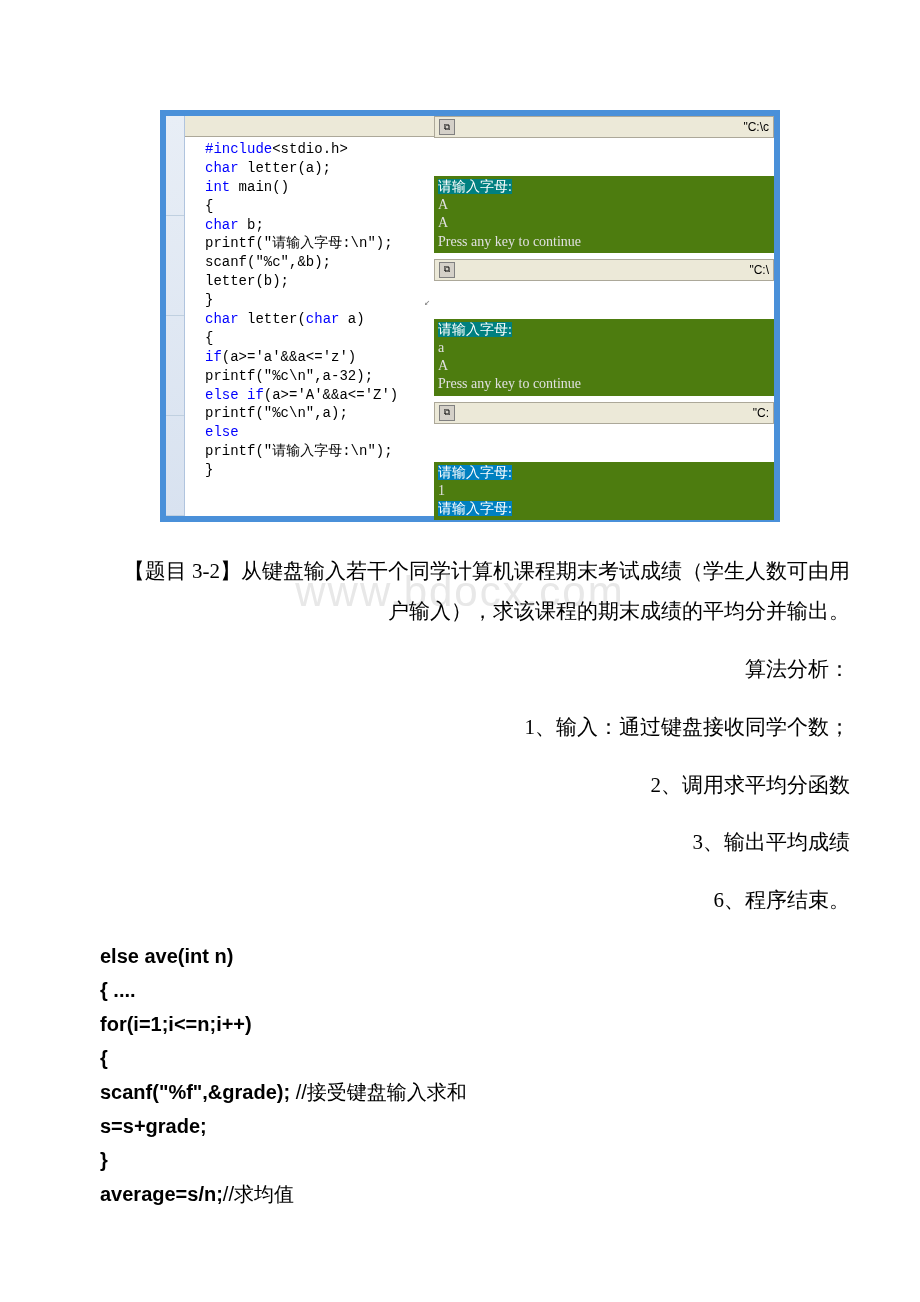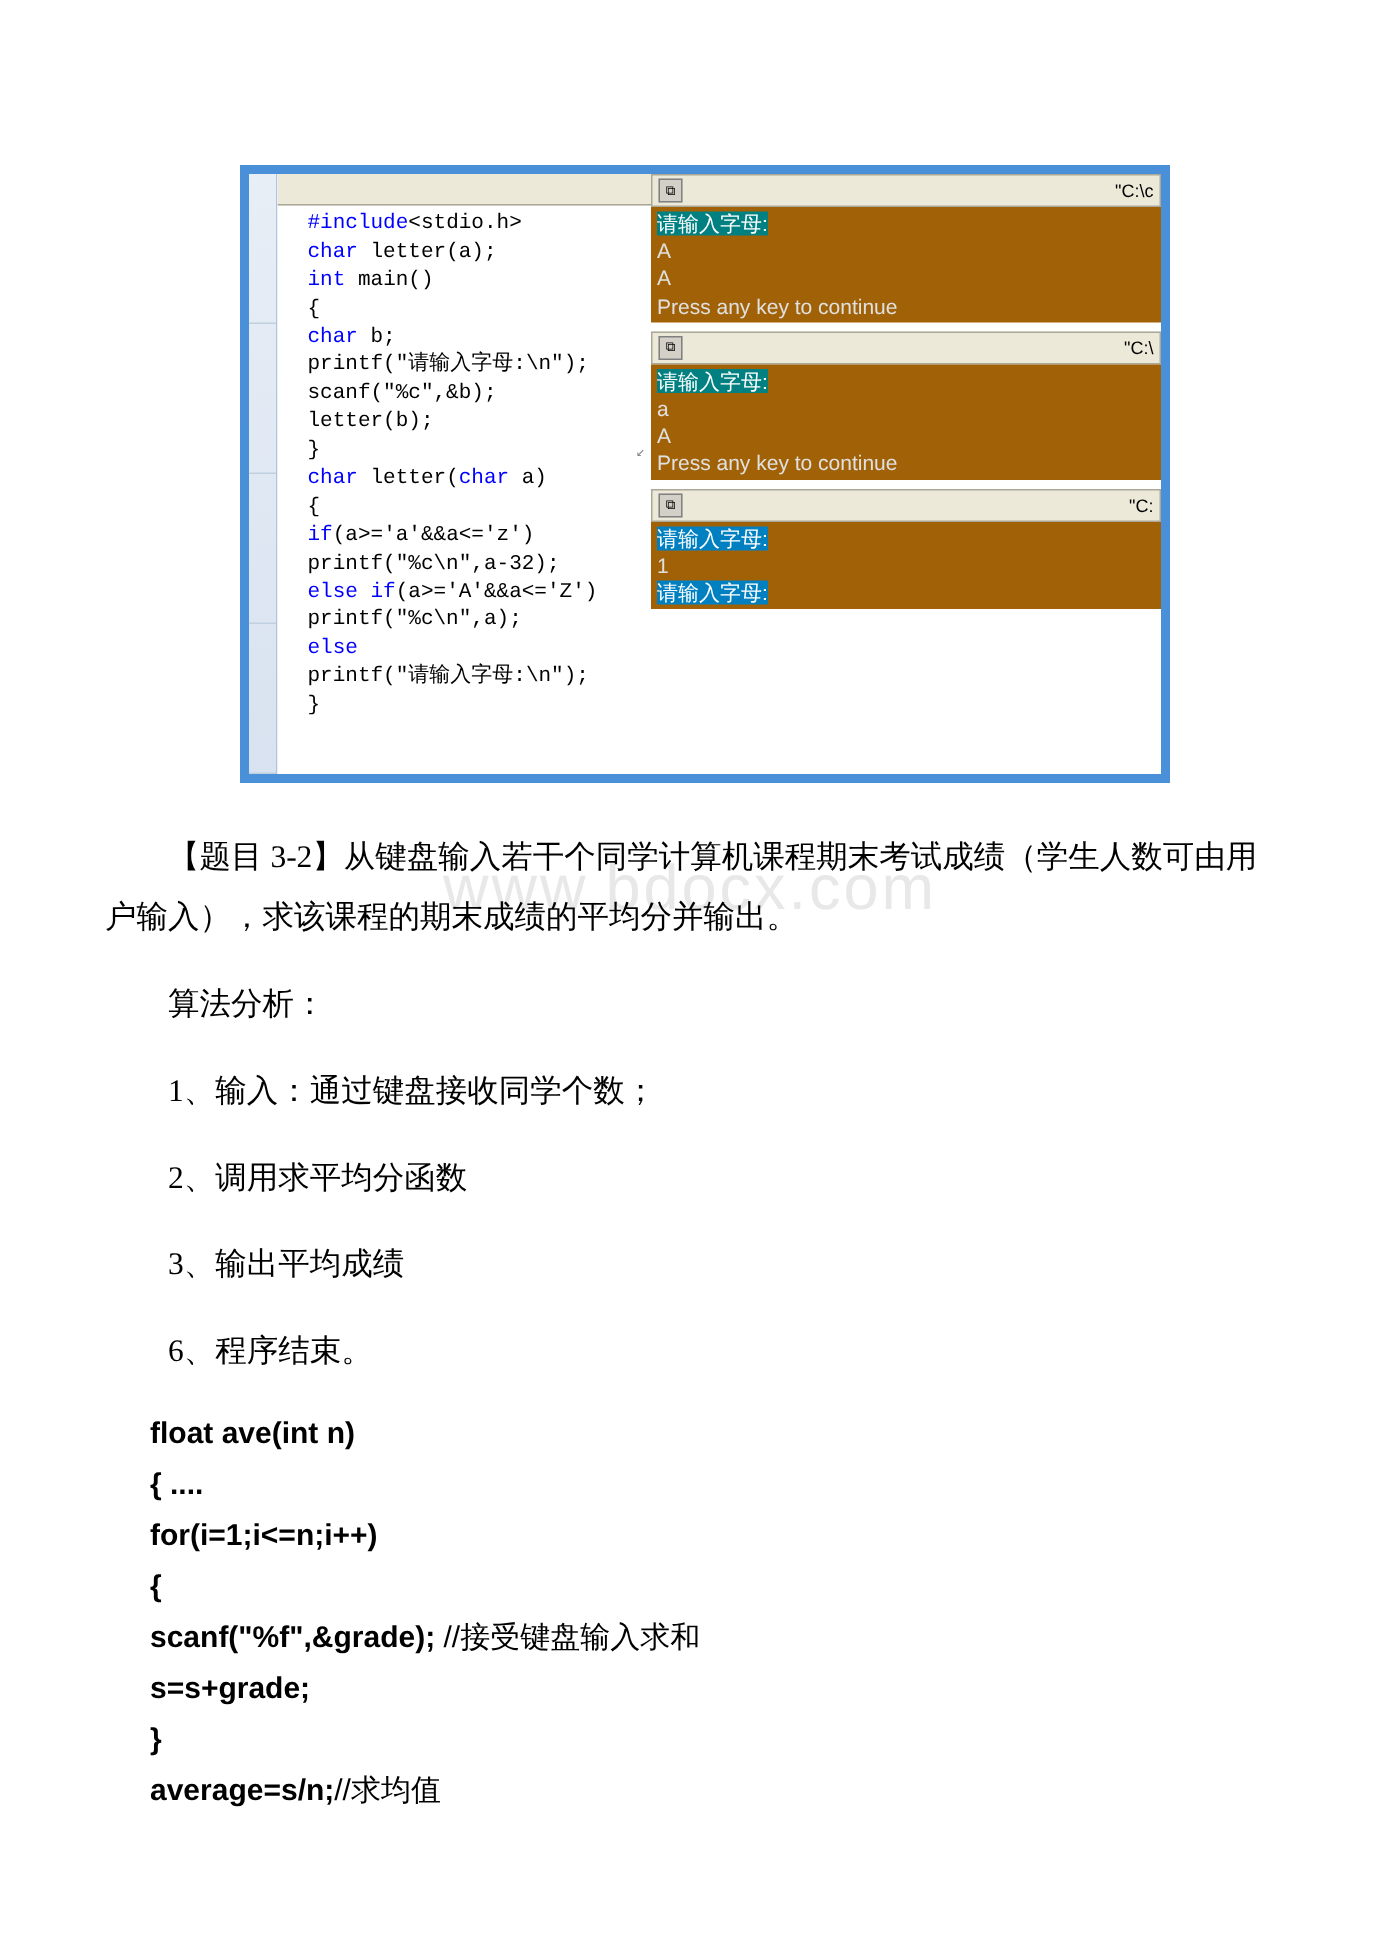--- a/index.html
+++ b/index.html
@@ -66,37 +66,38 @@
     font-size:12px;
     padding:0 4px;
     font-family:"Tahoma",sans-serif;
   }
   .console-title .cicon{
     width:14px;height:14px;background:#d4d0c8;border:1px solid #808080;margin-right:4px;
     display:inline-flex;align-items:center;justify-content:center;font-size:9px;
   }
   .console-title .path{margin-left:auto;}
   .console-body{
-    background:#a16207;
+    background:#4d7c0f;
     color:#e0e0e0;
-    font-family:Liberation Sans, sans-serif;
+    font-family:Liberation Serif, serif;
     font-size:14px;
     padding:2px 4px;
     line-height:1.3;
     white-space:pre;
+    margin-top:38px;
   }
   .console-body .hl{background:#008080;color:#fff;}
   .console-body .hl2{background:#0080c0;color:#fff;}
   .body-text{
     font-size:21px;
     line-height:1.9;
     color:#000;
     margin:18px 0;
   }
-  .body-text.indent{text-indent:2em;}
+  .body-text.indent{text-indent:2em;text-align:right;}
   .watermark{
     position:relative;
   }
   .watermark::after{
     content:attr(data-wm);
     position:absolute;
     left:50%;top:50%;
     transform:translate(-50%,-50%);
     font-size:42px;
     color:#e8e8e8;
@@ -164,21 +165,21 @@
     <p class="body-text indent">【题目 3-2】从键盘输入若干个同学计算机课程期末考试成绩（学生人数可由用户输入），求该课程的期末成绩的平均分并输出。</p>
   </div>
 
   <p class="body-text indent">算法分析：</p>
   <p class="body-text indent">1、输入：通过键盘接收同学个数；</p>
   <p class="body-text indent">2、调用求平均分函数</p>
   <p class="body-text indent">3、输出平均成绩</p>
   <p class="body-text indent">6、程序结束。</p>
 
   <div class="code-snippet">
-    <div>float  ave(int  n)</div>
+    <div>else  ave(int  n)</div>
     <div>{   ....</div>
     <div>  for(i=1;i&lt;=n;i++)</div>
     <div>  {</div>
     <div><span>    scanf("%f",&amp;grade); </span><span class="cmt">//接受键盘输入求和</span></div>
     <div>    s=s+grade;</div>
     <div>  }</div>
     <div><span>  average=s/n;</span><span class="cmt">//求均值</span></div>
 
   </div>
 

